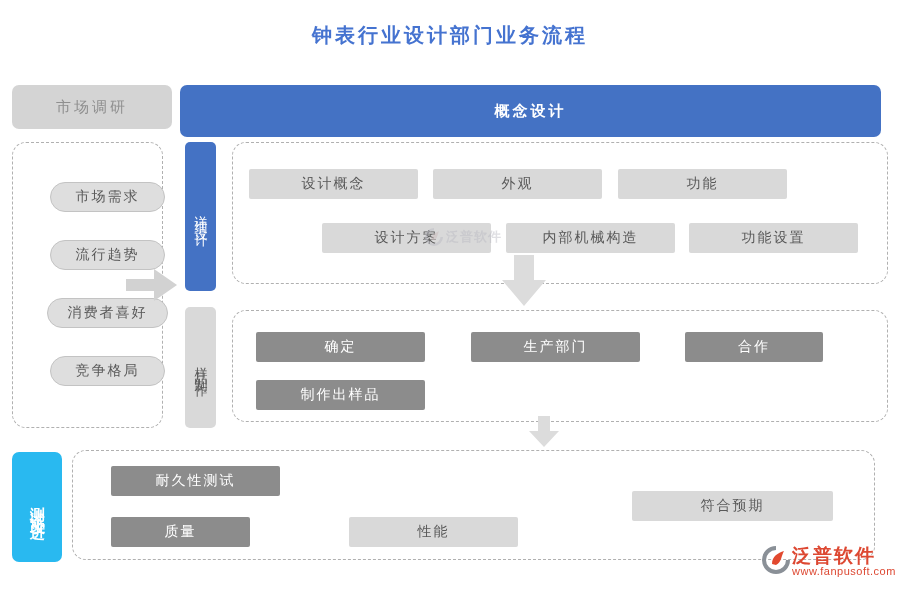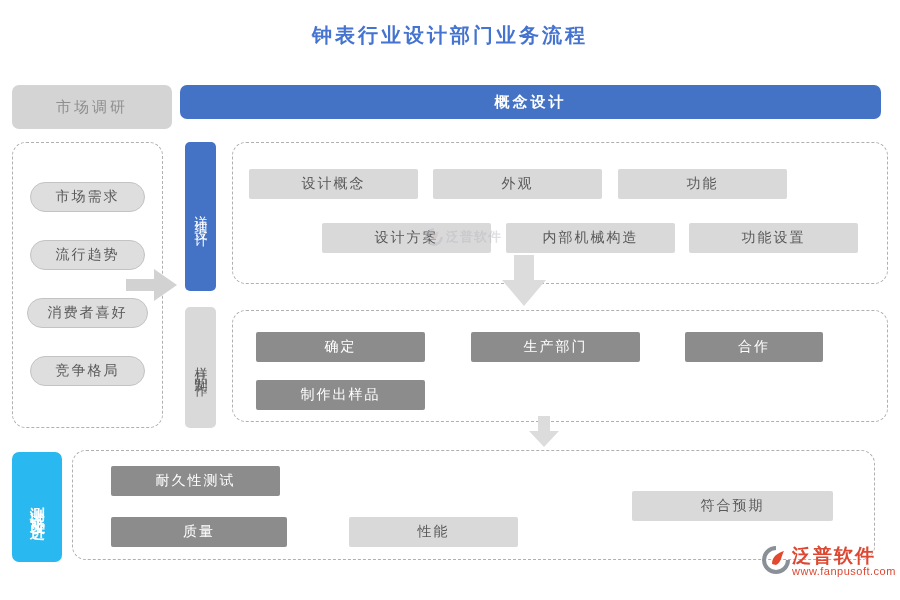--- a/index.html
+++ b/index.html
@@ -19,21 +19,21 @@
     color: #4573d0;
   }
   
   .market-research {
     position: absolute; left: 12px; top: 85px; width: 160px; height: 44px;
     background: #d4d4d4; border-radius: 7px;
     display: flex; align-items: center; justify-content: center;
     color: #8f8f8f; font-size: 15px; letter-spacing: 3px;
   }
   .concept-header {
-    position: absolute; left: 180px; top: 85px; width: 701px; height: 34px;
+    position: absolute; left: 180px; top: 85px; width: 701px; height: 52px;
     background: #4472c4; border-radius: 7px;
     display: flex; align-items: center; justify-content: center;
     color: #ffffff; font-size: 15px; font-weight: bold; letter-spacing: 3px;
   }
   
   .dashed-panel {
     position: absolute;
     border: 1px dashed #b0b0b0;
     border-radius: 14px;
     background: #ffffff;
@@ -43,21 +43,21 @@
   .panel-sample   { left: 232px; top: 310px; width: 656px; height: 112px; }
   .panel-test     { left: 72px;  top: 450px; width: 803px; height: 110px; }
   
   .node {
     position: absolute; height: 30px;
     display: flex; align-items: center; justify-content: center;
     border-radius: 2px; font-size: 14px; letter-spacing: 2px;
     white-space: nowrap;
   }
   .node.light { background: #d9d9d9; color: #595959; }
-  .node.light-b { background: #dedede; color: #595959; border: 1px solid #c3c3c3; border-radius: 15px; }
+  .node.light-b { background: #dedede; color: #595959; border: 1px solid #c3c3c3; border-radius: 15px; margin-left: 20px; }
   .node.dark  { background: #8c8c8c; color: #ffffff; }
   
   .ri-0 { left: 17px; top: 39px;  width: 115px; }
   .ri-1 { left: 17px; top: 97px;  width: 115px; }
   .ri-2 { left: 14px; top: 155px; width: 121px; }
   .ri-3 { left: 17px; top: 213px; width: 115px; }
   
   .stage {
     position: absolute;
     display: flex; align-items: center; justify-content: center;
@@ -79,21 +79,21 @@
   .dp-r2-2 { left: 456px; top: 80px; width: 169px; }
   
   .sp-0 { left: 23px;  top: 21px; width: 169px; }
   .sp-1 { left: 238px; top: 21px; width: 169px; }
   .sp-2 { left: 452px; top: 21px; width: 138px; }
   .sp-3 { left: 23px;  top: 69px; width: 169px; }
   
   .tp-0 { left: 38px;  top: 15px; width: 169px; }
   .tp-1 { left: 276px; top: 15px; width: 169px; }
   .tp-2 { left: 559px; top: 40px; width: 201px; }
-  .tp-3 { left: 38px;  top: 66px; width: 176px; }
+  .tp-3 { left: 38px;  top: 66px; width: 139px; }
   .tp-4 { left: 276px; top: 66px; width: 169px; }
   
   .arrow { position: absolute; z-index: 5; }
   .arrow-right { left: 126px; top: 268px; }
   .arrow-down-1 { left: 501px; top: 255px; }
   .arrow-down-2 { left: 528px; top: 416px; }
   
   .watermark {
     position: absolute; left: 425px; top: 228px; z-index: 4;
     display: flex; align-items: center; gap: 3px;

